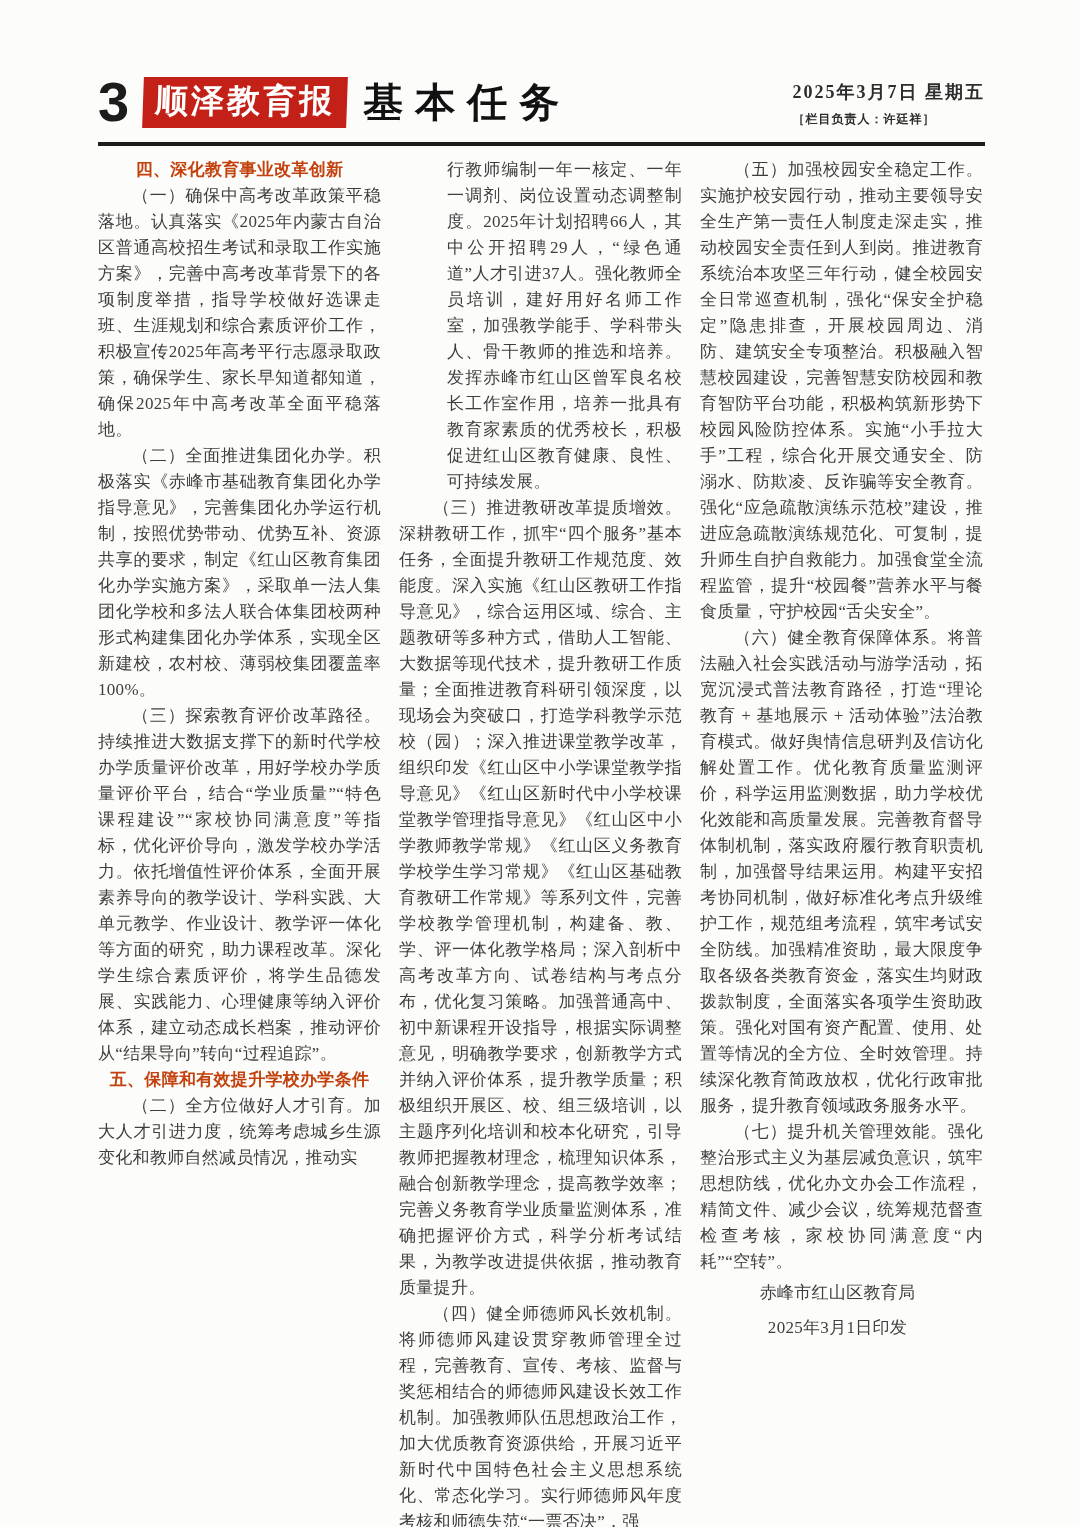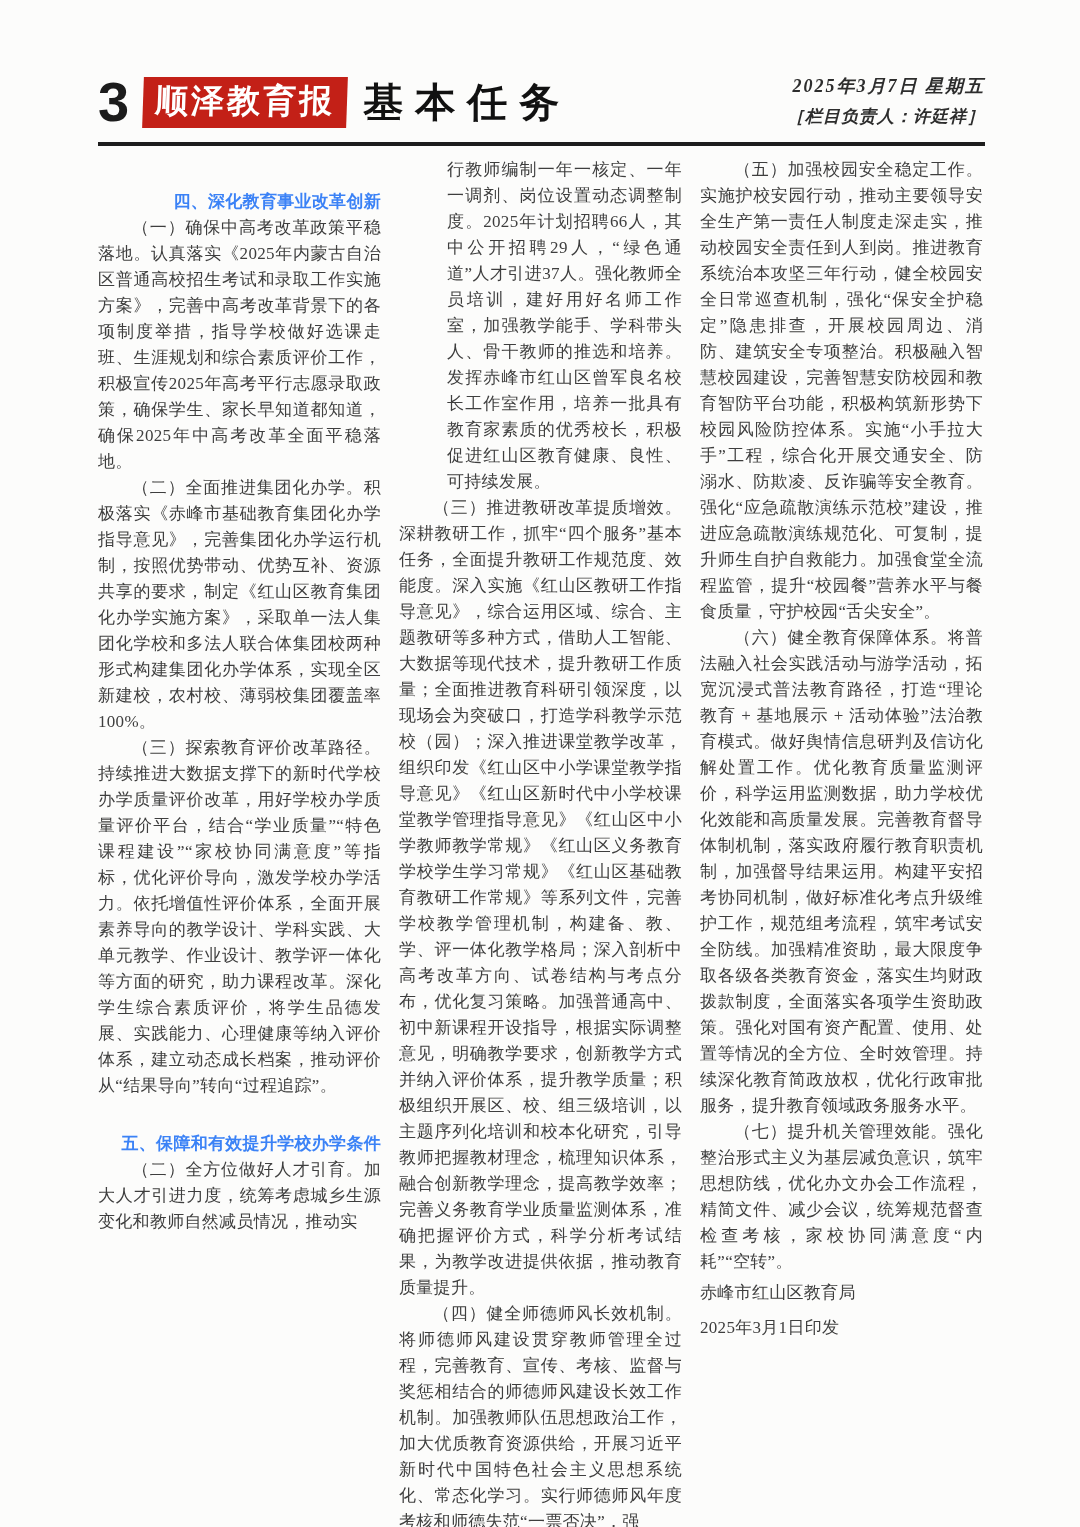--- a/index.html
+++ b/index.html
@@ -47,32 +47,30 @@
   .section-title {
     font-family: "Liberation Sans", sans-serif;
     font-size: 40px;
     font-weight: bold;
     color: #111111;
     letter-spacing: 12px;
     margin-left: 16px;
     line-height: 1;
   }
   .masthead-right {
-    text-align: right;
     color: #2d2d2d;
     padding-bottom: 2px;
-    font-style: italic;
   }
   .date-line {
     font-size: 18px;
     font-weight: bold;
     letter-spacing: 2px;
   }
   .editor-line {
-    font-size: 17px;
+    font-size: 12px;
     font-weight: bold;
     letter-spacing: 1px;
     margin-top: 7px;
   }
   .header-rule {
     border: none;
     border-top: 4px solid #1d1d1d;
     margin: 12px 0 0 0;
   }
   
@@ -86,28 +84,27 @@
     font-size: 17px;
     line-height: 26px;
     text-align: justify;
     color: #3e3e3e;
     letter-spacing: 0.3px;
   }
   .col p { margin: 0; text-indent: 2em; }
   .col p.cont { text-indent: 0; margin-left: 48px; }
   .col p.heading {
     text-indent: 0;
-    text-align: right;
+    text-align: center;
     font-weight: bold;
-    color: #3b82f6;
-    margin-top: 32px;
+    color: #c2410c;
   }
   .col p.signature {
     text-indent: 0;
-    text-align: left;
+    text-align: center;
     padding-right: 8px;
     line-height: 35px;
   }
 </style>
 </head>
 <body>
 
 <div class="page">
 
   <div class="masthead">

